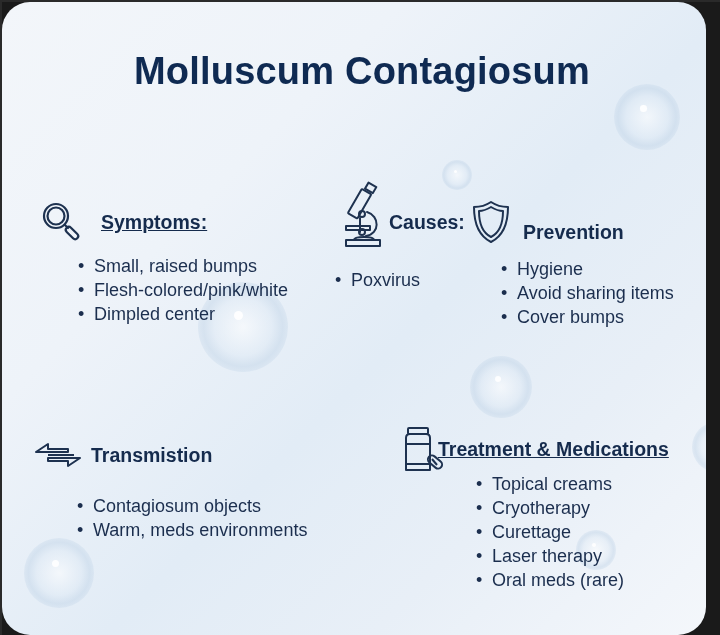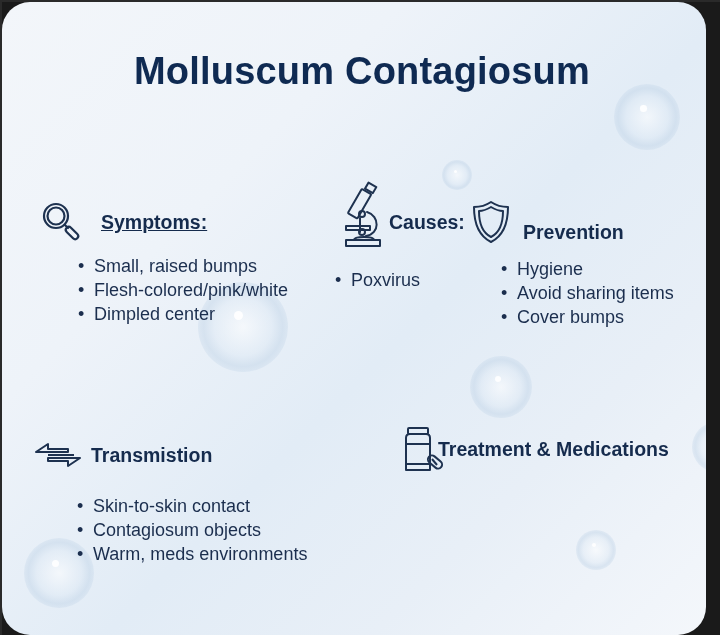--- a/index.html
+++ b/index.html
@@ -104,30 +104,36 @@
 
   <div class="icon" style="left:32px; top:440px; width:48px; height:26px;">
     <svg viewBox="0 0 48 26" fill="none" stroke="#1e3250" stroke-width="2" stroke-linejoin="round">
       <path d="M2 10 L14 2 L14 7 L34 7 L34 10 Z"></path>
       <path d="M46 16 L34 24 L34 19 L14 19 L14 16 Z"></path>
       <path d="M14 13 L40 13"></path>
     </svg>
   </div>
   <div class="heading" style="left:89px; top:442px;">Transmistion</div>
   <ul class="list" style="left:75px; top:492px;">
-    <li>Skin-to-skin contact</li>
     <li>Contagiosum objects</li>
     <li>Warm, meds environments</li>
   </ul>
 
   <div class="icon" style="left:400px; top:424px; width:44px; height:48px;">
     <svg viewBox="0 0 44 48" fill="none" stroke="#1e3250" stroke-width="2" stroke-linejoin="round">
       <rect x="6" y="2" width="20" height="6" rx="1"></rect>
       <path d="M4 12 C4 9 6 8 8 8 L24 8 C26 8 28 9 28 12 L28 44 L4 44 Z"></path>
       <path d="M4 18 L28 18"></path>
       <path d="M4 38 L28 38"></path>
       <rect x="25" y="32" width="16" height="8" rx="4" transform="rotate(40 33 36)"></rect>
       <path d="M30 33 L35 39"></path>
     </svg>
   </div>
-  <div class="heading" style="left:436px; top:436px;">Treatment &amp; Medications</div>
+  <div class="heading" style="left:436px; top:436px;text-decoration:underline;">Treatment &amp; Medications</div>
+  <ul class="list" style="left:474px; top:470px;">
+    <li>Topical creams</li>
+    <li>Cryotherapy</li>
+    <li>Curettage</li>
+    <li>Laser therapy</li>
+    <li>Oral meds (rare)</li>
+  </ul>
 
 </div>
 
 </body></html>

